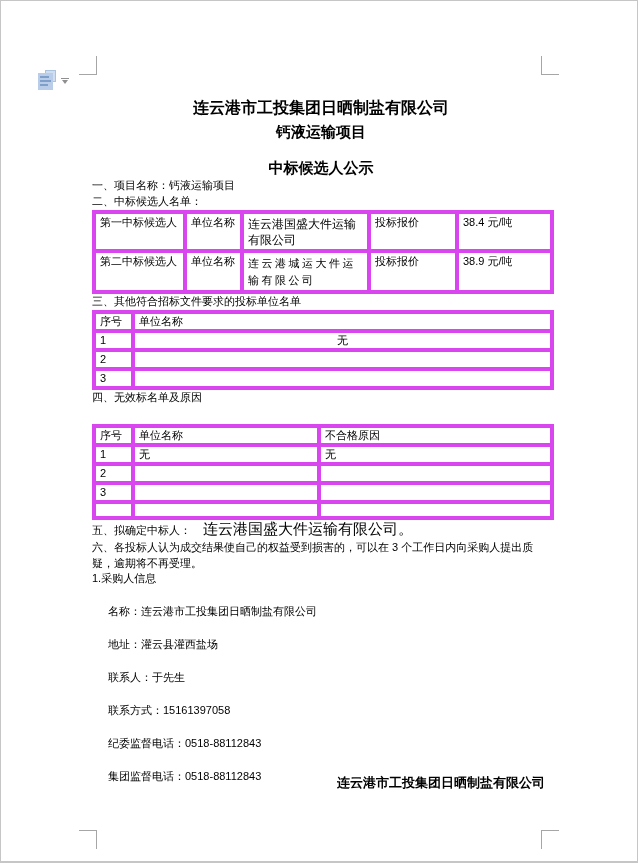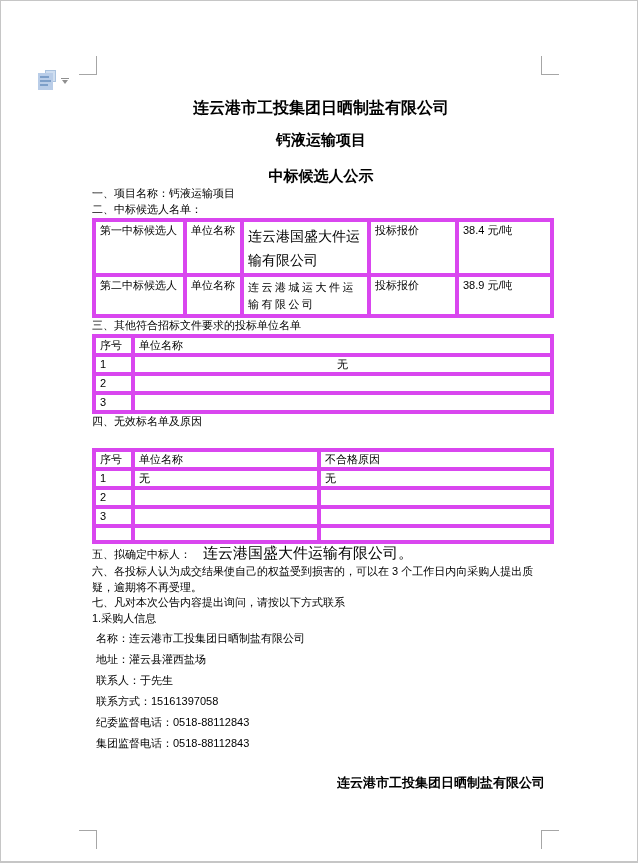--- a/index.html
+++ b/index.html
@@ -38,44 +38,44 @@
   .paste-arrow .bar { position:absolute; left:0; top:0; width:8px; height:1px; background:#8f8f8f; }
   .paste-arrow .tri {
     position:absolute; left:1px; top:2px; width:0; height:0;
     border-left:3px solid transparent; border-right:3px solid transparent;
     border-top:4px solid #8f8f8f;
   }
 
   .doc { position:absolute; left:92px; top:92px; width:458px; font-size:11px; line-height:16px; }
 
   .title1 { font-size:16px; font-weight:bold; text-align:center; line-height:20px; margin:6px 0 0; }
-  .title2 { font-size:15px; font-weight:bold; text-align:center; line-height:20px; margin:12px 0 0; }
+  .title2 { font-size:15px; font-weight:bold; text-align:center; line-height:20px; margin:4px 0 0; }
   .title3 { font-size:15px; font-weight:bold; text-align:center; line-height:20px; margin:16px 0 0; }
 
   p.line { margin:0; line-height:15.5px; }
   .mt20 { margin-top:20px; }
   .mt19 { margin-top:19px; }
   .mt15 { margin-top:15px; }
   .mt4  { margin-top:4px; }
   .mt1  { margin-top:1px; }
 
   table { border-collapse:collapse; width:458px; table-layout:fixed; }
   td { border:4px solid #d946ef; padding:1px 4px; vertical-align:top; font-size:11px; line-height:15px; overflow:hidden; }
   .t1 { margin-top:1px; }
   .t1 td { height:34px; }
-  .t1 .company { font-size:14px; line-height:24px; padding-top:2px; }
+  .t1 .company { font-size:12px; line-height:16px; padding-top:2px; }
   .t1 .company.spaced { font-size:11px; letter-spacing:2.5px; line-height:17px; }
   .t2 td, .t3 td { height:16px; padding:0 4px; }
   .t2 { margin-top:0; }
   .t3 { margin-top:0; }
   td.center { text-align:center; }
 
   .s5-company { font-size:15px;margin-left:12px; }
 
-  .contact p { margin:4px; line-height:17px; }
+  .contact p { margin:16px; line-height:17px; }
 
   .footer {
     position:absolute; left:92px; top:773px; width:453px;
     text-align:right; font-weight:bold; font-size:13px; line-height:19px;
   }
 </style>
 </head>
 <body>
 
 <div class="page-frame"></div>
@@ -192,21 +192,20 @@
     <tr>
       <td></td>
       <td></td>
       <td></td>
     </tr>
   </tbody>
     </table>
 
   <p class="line mt15" style="line-height:17px"><span>五、拟确定中标人：</span><span class="s5-company">连云港国盛大件运输有限公司。</span></p>
   <p class="line mt1" style="line-height:16px">六、各投标人认为成交结果使自己的权益受到损害的，可以在 3 个工作日内向采购人提出质疑，逾期将不再受理。</p>
-  <p class="line mt4">七、凡对本次公告内容提出询问，请按以下方式联系</p>
   <p class="line mt1">1.采购人信息</p>
 
   <div class="contact">
     <p>名称：连云港市工投集团日晒制盐有限公司</p>
     <p>地址：灌云县灌西盐场</p>
     <p>联系人：于先生</p>
     <p>联系方式：15161397058</p>
     <p>纪委监督电话：0518-88112843</p>
     <p>集团监督电话：0518-88112843</p>
   </div>

